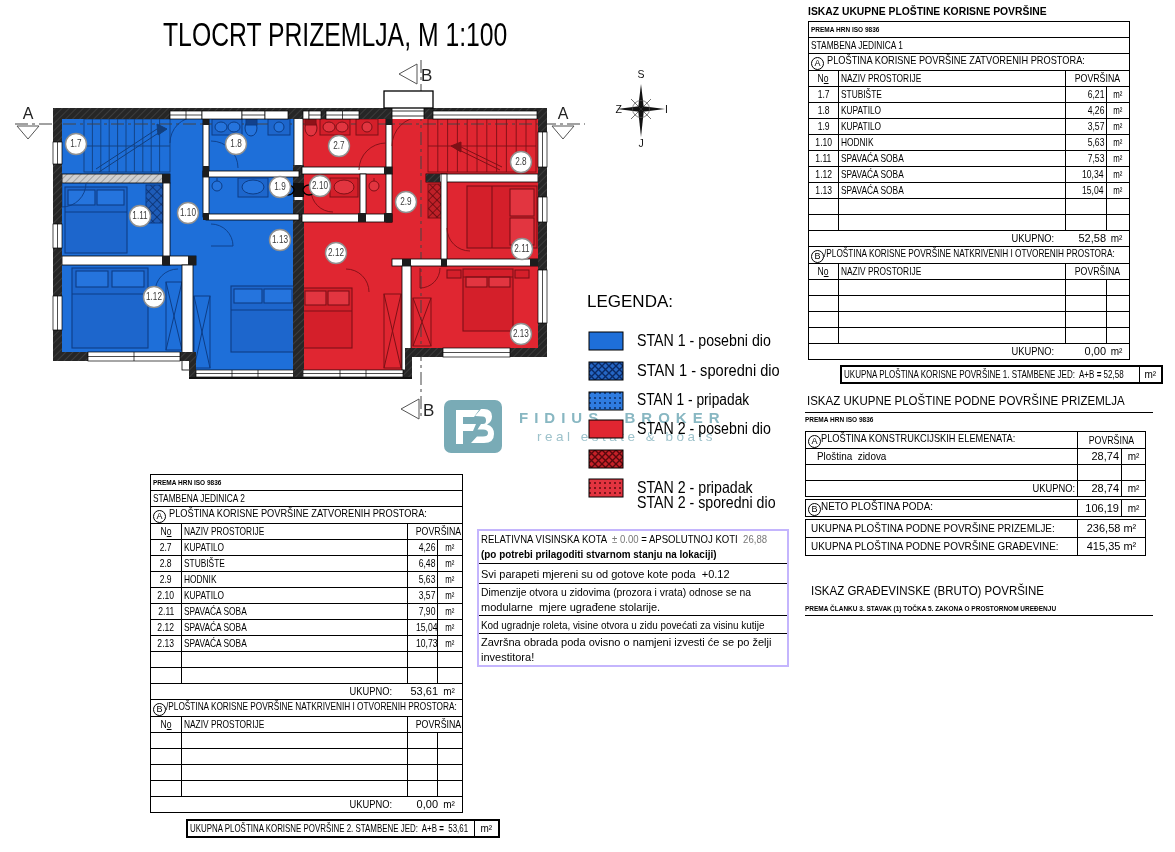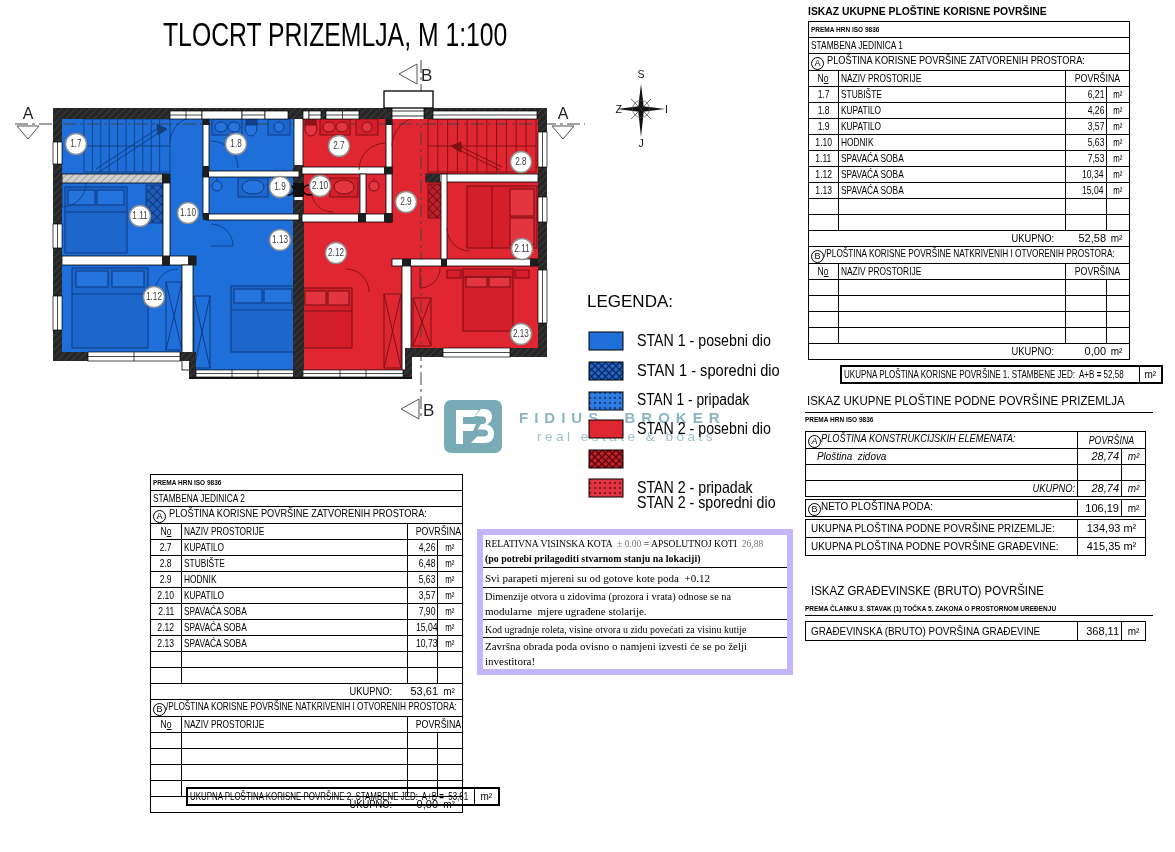--- a/index.html
+++ b/index.html
@@ -639,37 +639,37 @@
         </tr>
 <tr>
           <td colspan="4">
             <span style="float:right;width:100%;text-align:right;"><span class="trr" style="transform:scaleX(0.85);">UKUPNO:</span><span style="display:inline-block;width:46px;">0,00</span><span style="display:inline-block;width:22px;font-size:10px;text-align:center;">m²</span></span>
           </td>
         </tr>
 </tbody>
     </table>
 </div>
 
-<div class="abs" style="left:150px;top:787px;padding-left:36px;">
+<div class="abs" style="left:150px;top:819px;padding-left:36px;">
 <table style="width:312px;border:2px solid #000;">
 <colgroup>
         <col style="width:287px">
         <col style="width:25px">
       </colgroup>
 <tbody>
         <tr>
           <td style="border:1px solid #000;"><span class="nw" style="transform:scaleX(0.72);">UKUPNA PLOŠTINA KORISNE POVRŠINE 2. STAMBENE JED:&nbsp; A+B <b>=</b>&nbsp; 53,61</span></td>
           <td class="m2" style="border:1px solid #000;">m²</td>
         </tr>
 </tbody>
     </table>
 </div>
 
 <div class="abs" style="left:477px;top:529px;">
-<table style="width:310px;border:6px solid #c4b5fd;font-family:Liberation Serif, serif;">
+<table style="width:310px;border:2px solid #c4b5fd;">
 <colgroup>
         <col style="width:310px">
       </colgroup>
 <tbody>
         <tr>
           <td style="height:32px;line-height:15px;"><span class="nw" style="transform:scaleX(0.87);">RELATIVNA VISINSKA KOTA &nbsp;<span style="color:#777;">± 0.00</span> = APSOLUTNOJ KOTI &nbsp;<span style="color:#777;">26,88</span></span><br><b class="nw9">(po potrebi prilagoditi stvarnom stanju na lokaciji)</b></td>
         </tr>
 <tr>
           <td style="height:19px;line-height:18px;">Svi parapeti mjereni su od gotove kote poda &nbsp;+0.12</td>
         </tr>
@@ -821,21 +821,21 @@
           <td style="border:1px solid #000;"><span class="nw" style="transform:scaleX(0.73);">UKUPNA PLOŠTINA KORISNE POVRŠINE 1. STAMBENE JED:&nbsp; A+B <b>=</b> 52,58</span></td>
           <td class="m2" style="border:1px solid #000;">m²</td>
         </tr>
 </tbody>
     </table>
 </div>
 
 <div class="abs" style="left:807px;top:394px;font-size:12.5px;"><span class="nw9" style="transform:scaleX(0.92);">ISKAZ UKUPNE PLOŠTINE PODNE POVRŠINE PRIZEMLJA</span></div>
 <div class="abs" style="left:805px;top:412px;width:348px;border-bottom:1px solid #000;height:0;"></div>
 <div class="abs" style="left:805px;top:416px;font-size:6.5px;font-weight:bold;">PREMA HRN ISO 9836</div>
-<div class="abs" style="left:805px;top:431px;font-style:italic;">
+<div class="abs" style="left:805px;top:431px;">
 <table style="width:340px;">
 <colgroup>
         <col style="width:272px">
         <col style="width:44px">
         <col style="width:24px">
       </colgroup>
 <tbody>
         <tr>
           <td><span class="circ">A</span><span class="nw">PLOŠTINA KONSTRUKCIJSKIH ELEMENATA:</span></td>
           <td colspan="2" class="c"><span class="pov">POVRŠINA</span></td>
@@ -876,41 +876,36 @@
 </div>
 <div class="abs" style="left:805px;top:519px;">
 <table style="width:340px;">
 <colgroup>
         <col style="width:272px">
         <col style="width:68px">
       </colgroup>
 <tbody>
         <tr>
           <td style="height:17px;">&nbsp;<span class="nw9">UKUPNA PLOŠTINA PODNE POVRŠINE PRIZEMLJE:</span></td>
-          <td class="c">134,93 m²</td>
+          <td class="c">236,58 m²</td>
         </tr>
 <tr>
           <td style="height:17px;">&nbsp;<span class="nw9">UKUPNA PLOŠTINA PODNE POVRŠINE GRAÐEVINE:</span></td>
           <td class="c">415,35 m²</td>
         </tr>
 </tbody>
     </table>
 </div>
 
 <div class="abs" style="left:811px;top:584px;font-size:12.5px;"><span class="nw9" style="transform:scaleX(0.92);">ISKAZ GRAÐEVINSKE (BRUTO) POVRŠINE</span></div>
 <div class="abs" style="left:805px;top:605px;font-size:6.5px;font-weight:bold;">PREMA ČLANKU 3. STAVAK (1) TOČKA 5. ZAKONA O PROSTORNOM UREÐENJU</div>
 <div class="abs" style="left:805px;top:615px;width:348px;border-bottom:1px solid #000;height:0;"></div>
 <div class="abs" style="left:805px;top:621px;">
 <table style="width:340px;">
 <colgroup>
         <col style="width:272px">
         <col style="width:44px">
         <col style="width:24px">
       </colgroup>
 <tbody>
-<tr>
-          <td style="height:18px;">&nbsp;<span class="nw9">GRAÐEVINSKA (BRUTO) POVRŠINA GRAÐEVINE</span></td>
-          <td class="r">368,11</td>
-          <td class="m2">m²</td>
-        </tr>
 </tbody>
     </table>
 </div>
 
 </body></html>

